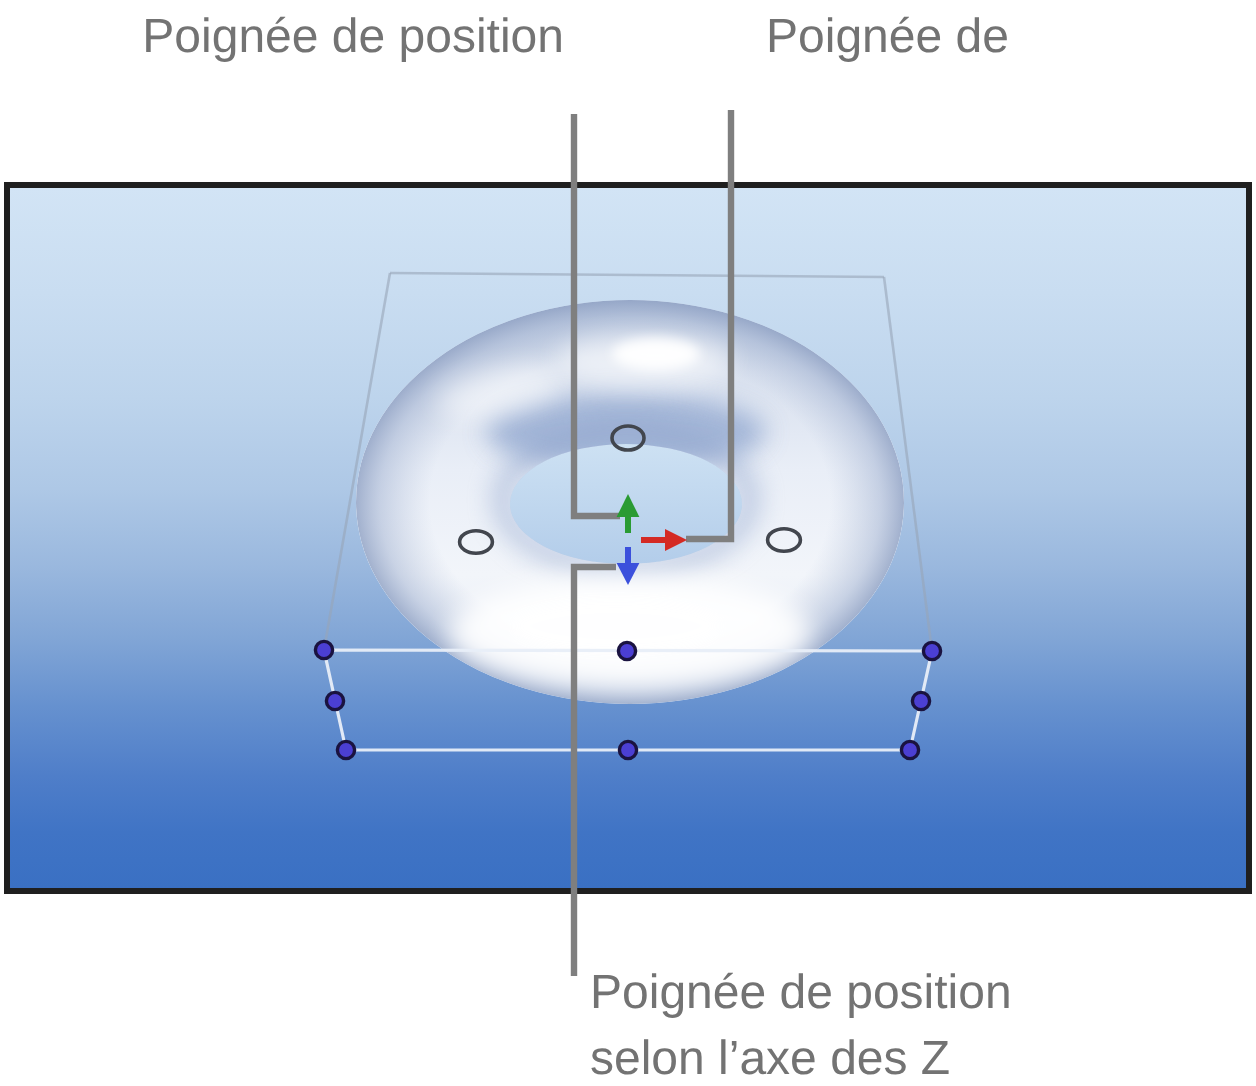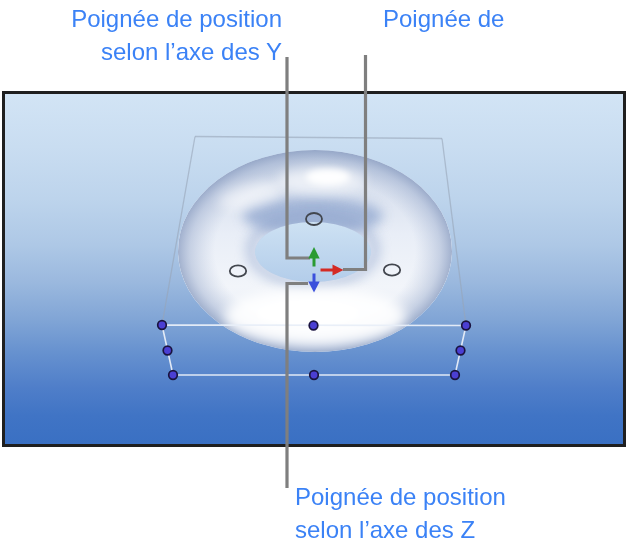--- a/index.html
+++ b/index.html
@@ -10,21 +10,21 @@
   .viewport{
     position:absolute;left:2px;top:91px;width:618px;height:350px;
     border:3px solid #1f1f1f;
     background:linear-gradient(180deg,
       #d2e4f5 0%, #c9ddf1 15%, #bdd4ec 30%, #aec8e6 43%,
       #9ab8de 54%, #82a6d6 64%, #6691cf 74%, #4f7ec9 84%,
       #4074c5 92%, #3a70c3 100%);
   }
   .overlay{position:absolute;left:0;top:0;width:628px;height:543px;}
   .callout{
-    position:absolute;font-size:24px;line-height:33px;color:#3b82f6;
+    position:absolute;font-size:24px;line-height:33px;color:#737373;
     white-space:nowrap;
   }
   .callout-y{top:2px;left:0;width:282px;text-align:right;}
   .callout-x{top:2px;left:383px;text-align:right;}
   .callout-z{top:480px;left:295px;text-align:left;}
 </style>
 </head>
 <body>
 
 <div class="page">
@@ -116,21 +116,20 @@
       <polygon points="343.5,270 332.5,264.5 332.5,275.5" fill="#d42a24"></polygon>
     </g>
     <g>
       <line x1="314" y1="273.5" x2="314" y2="283" stroke-width="3" stroke="#3b50dc"></line>
       <polygon points="314,292.5 308.3,281.5 319.7,281.5" fill="#3b50dc"></polygon>
     </g>
   </svg>
 
   <div class="callout callout-y">
     <div>Poignée de position</div>
-    <div>selon l’axe des Y</div>
   </div>
 
   <div class="callout callout-x">
     <div>Poignée de</div>
   </div>
 
   <div class="callout callout-z">
     <div>Poignée de position</div>
     <div>selon l’axe des Z</div>
   </div>

